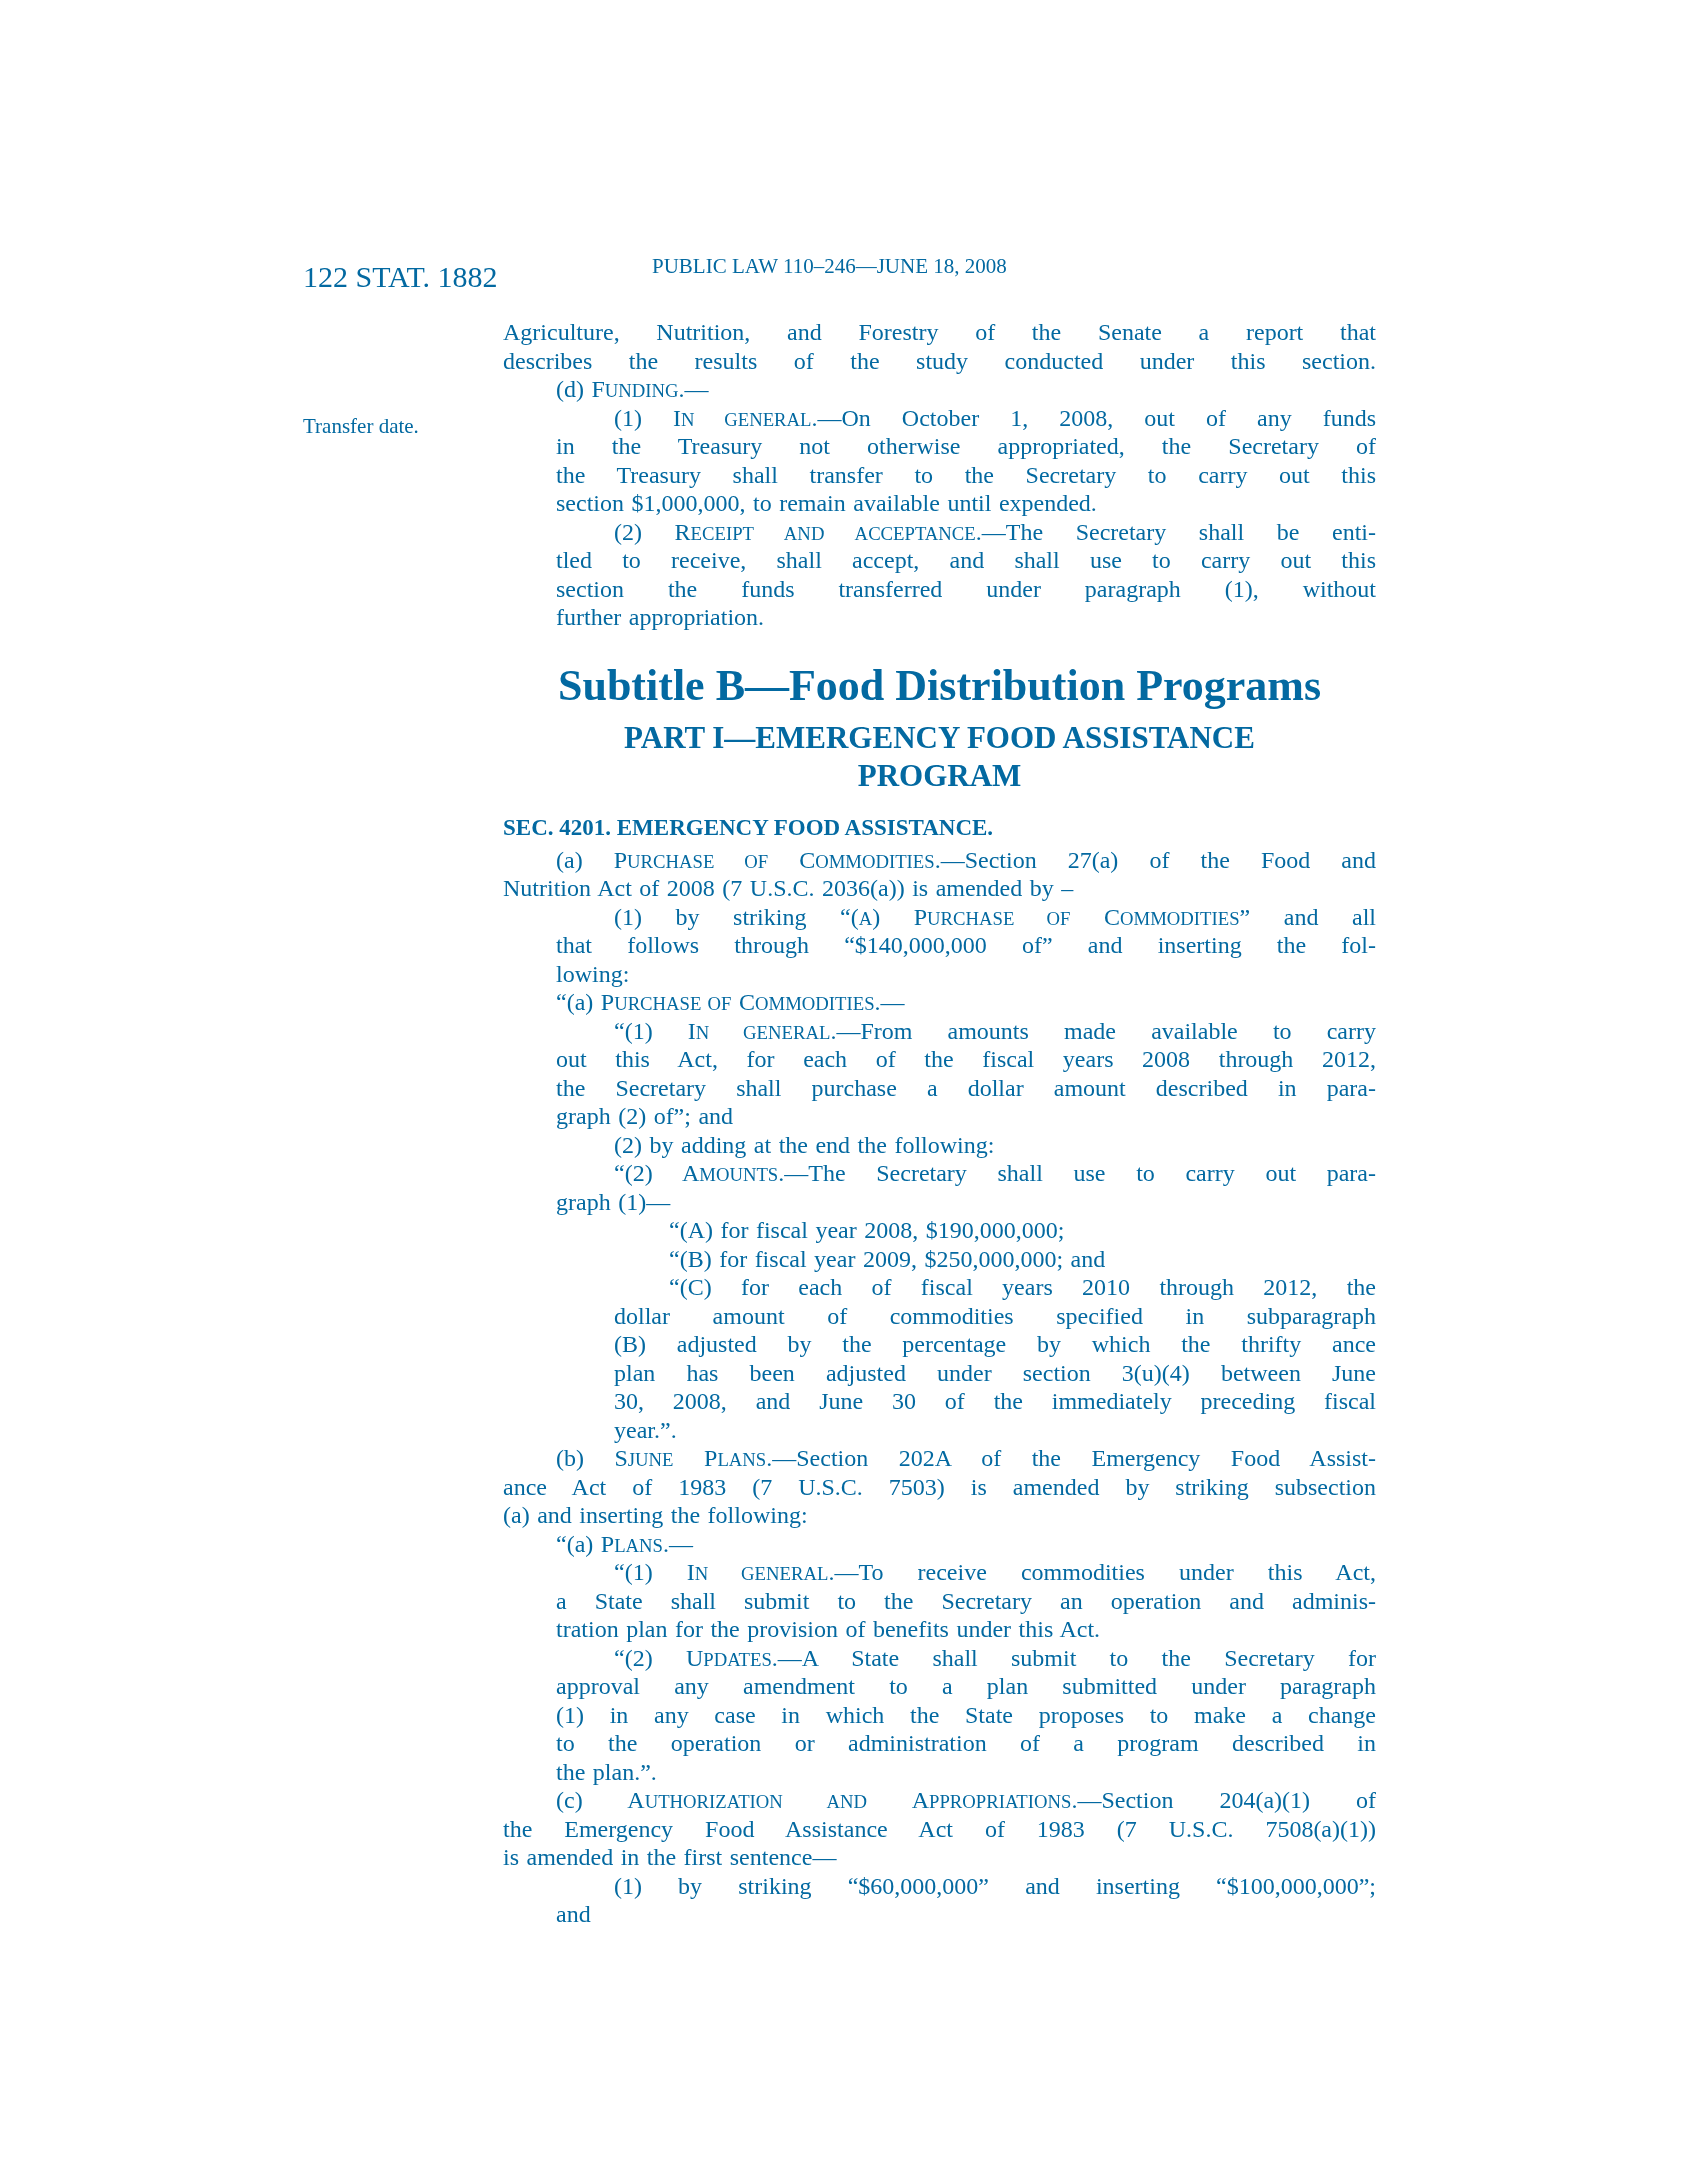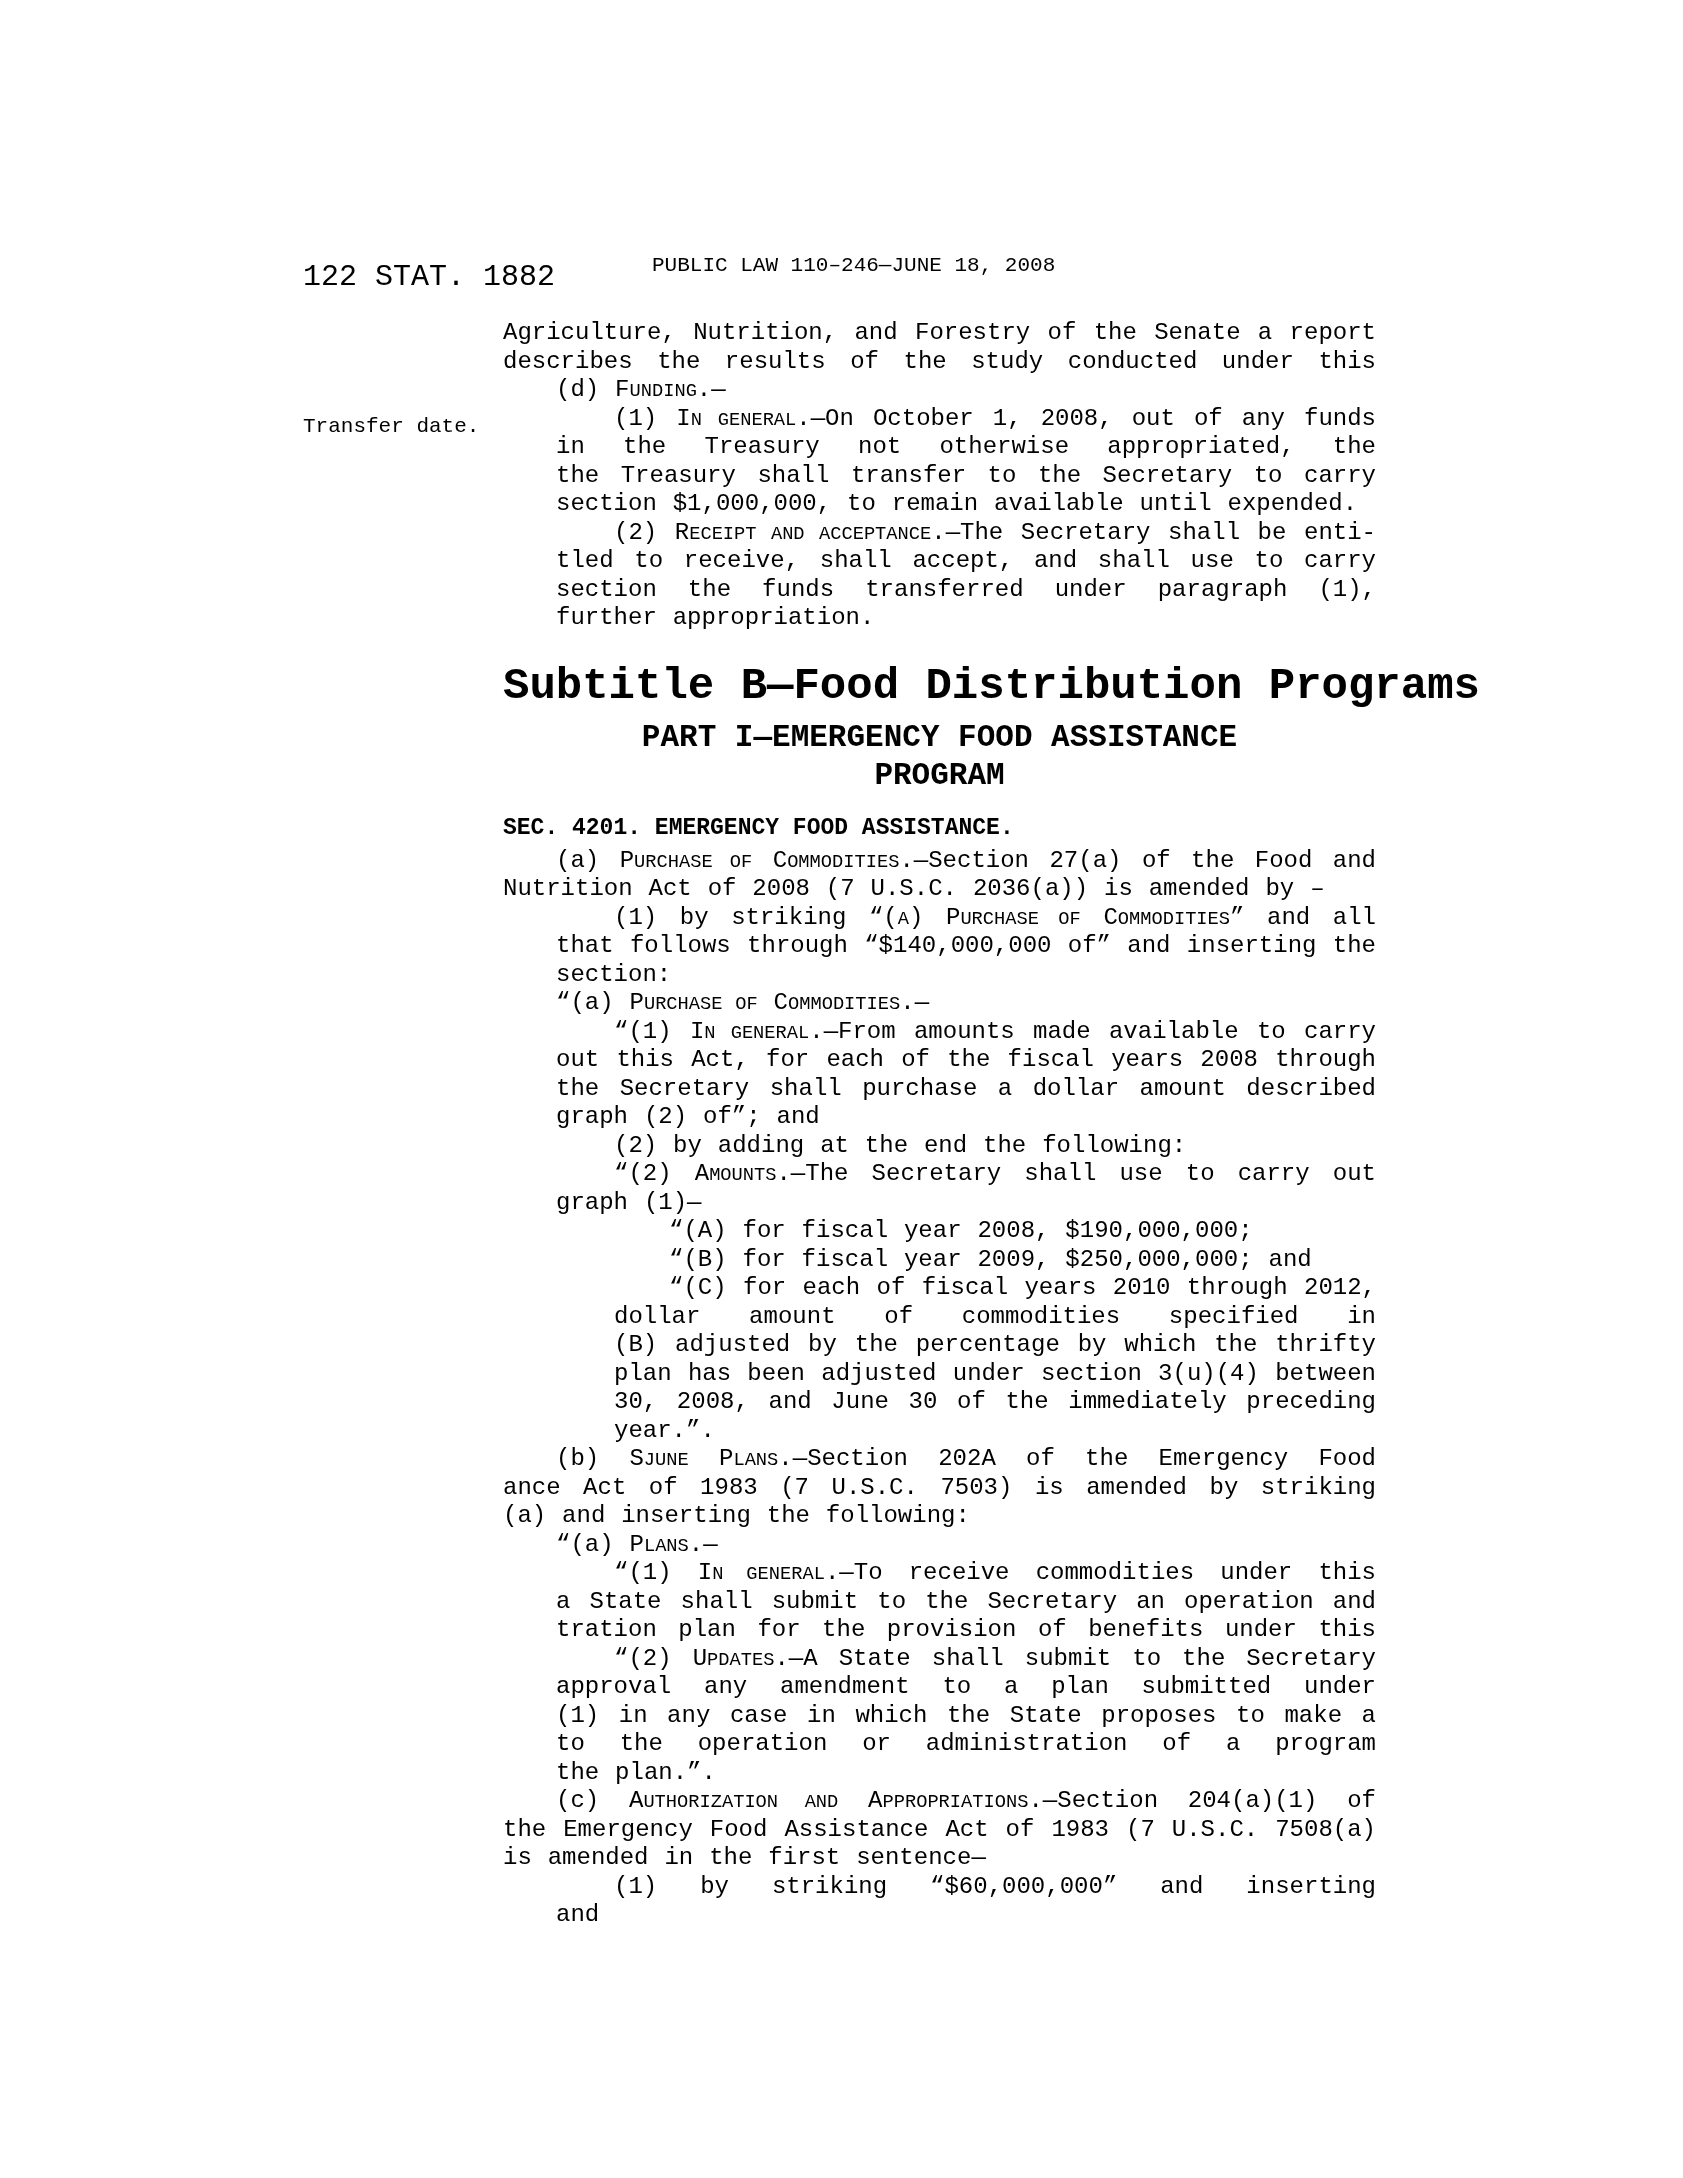--- a/index.html
+++ b/index.html
@@ -2,22 +2,22 @@
 <html><head>
 <meta charset="utf-8">
 <title>122 STAT. 1882</title>
 <style>
   html, body { margin: 0; padding: 0; background: #ffffff; }
   .page {
     position: relative;
     width: 1683px;
     height: 2178px;
     background: #ffffff;
-    color: #000000;
-    font-family: Liberation Mono, monospace;
+    color: #0369a1;
+    font-family: Liberation Serif, serif;
   }
   
   .hdr-stat {
     position: absolute; left: 303px; top: 259px;
     font-size: 30px; line-height: 36px; white-space: nowrap;
   }
   .hdr-law {
     position: absolute; left: 652px; top: 248px;
     font-size: 21px; line-height: 36px; white-space: nowrap;
   }
@@ -93,21 +93,21 @@
       <div>PROGRAM</div>
     </div>
 
     <div class="h-sec">SEC. 4201. EMERGENCY FOOD ASSISTANCE.</div>
 
     <div class="body-block body-b">
         <div class="line full" style="padding-left: 53px;">(a) P<span class="sc">URCHASE OF</span> C<span class="sc">OMMODITIES</span>.—Section 27(a) of the Food and</div>
         <div class="line" style="padding-left: 0px;">Nutrition Act of 2008 (7 U.S.C. 2036(a)) is amended by –</div>
         <div class="line full" style="padding-left: 111px;">(1) by striking “(<span class="sc">A</span>) P<span class="sc">URCHASE OF</span> C<span class="sc">OMMODITIES</span>” and all</div>
         <div class="line full" style="padding-left: 53px;">that follows through “$140,000,000 of” and inserting the fol-</div>
-        <div class="line" style="padding-left: 53px;">section:</div>
+        <div class="line" style="padding-left: 53px;">lowing:</div>
         <div class="line" style="padding-left: 53px;">“(a) P<span class="sc">URCHASE OF</span> C<span class="sc">OMMODITIES</span>.—</div>
         <div class="line full" style="padding-left: 111px;">“(1) I<span class="sc">N GENERAL</span>.—From amounts made available to carry</div>
         <div class="line full" style="padding-left: 53px;">out this Act, for each of the fiscal years 2008 through 2012,</div>
         <div class="line full" style="padding-left: 53px;">the Secretary shall purchase a dollar amount described in para-</div>
         <div class="line" style="padding-left: 53px;">graph (2) of”; and</div>
         <div class="line" style="padding-left: 111px;">(2) by adding at the end the following:</div>
         <div class="line full" style="padding-left: 111px;">“(2) A<span class="sc">MOUNTS</span>.—The Secretary shall use to carry out para-</div>
         <div class="line" style="padding-left: 53px;">graph (1)—</div>
         <div class="line" style="padding-left: 166px;">“(A) for fiscal year 2008, $190,000,000;</div>
         <div class="line" style="padding-left: 166px;">“(B) for fiscal year 2009, $250,000,000; and</div>

